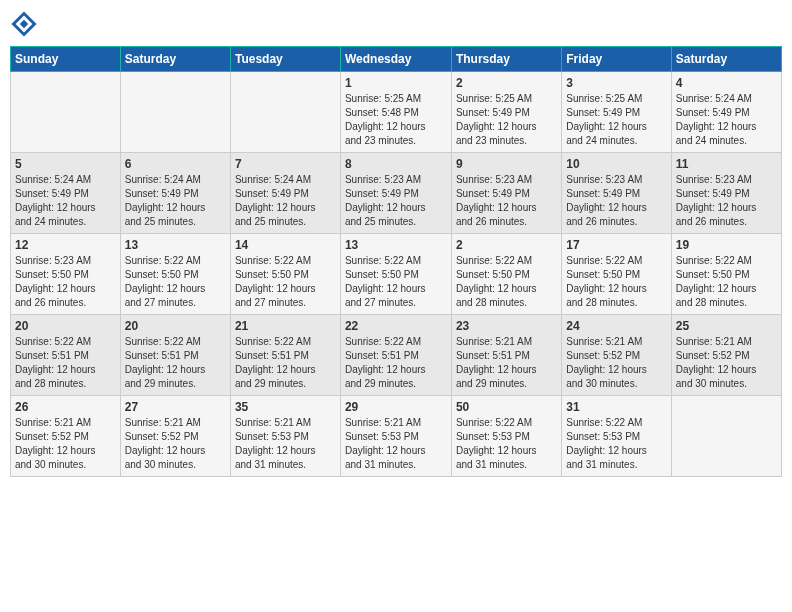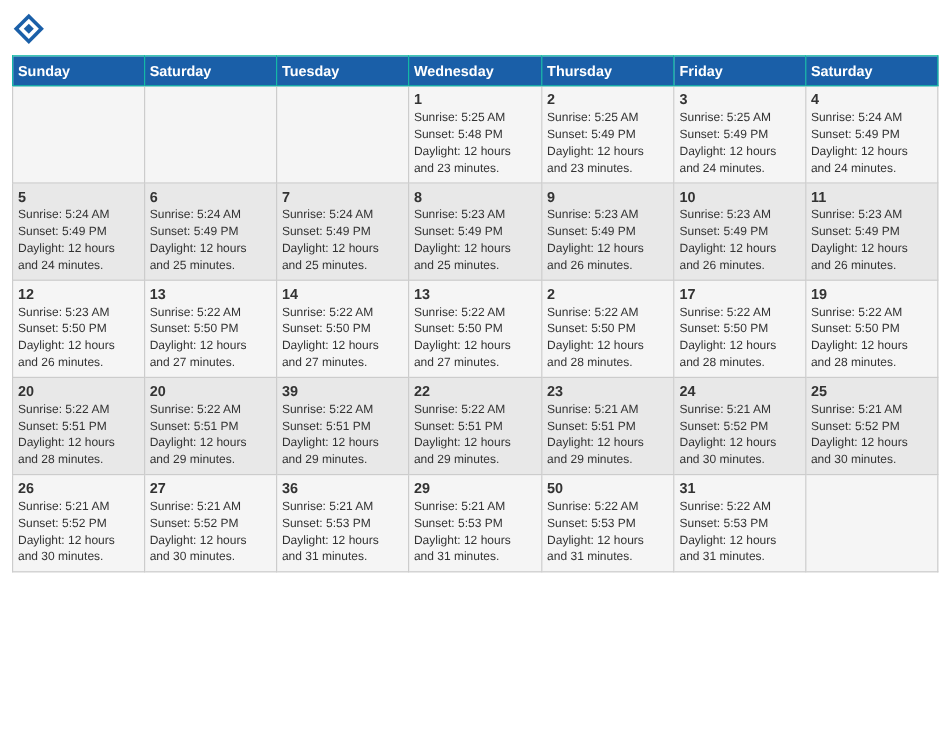--- a/index.html
+++ b/index.html
@@ -265,21 +265,21 @@
 and 28 minutes.</div>
         </td>
         <td>
           <span class="day-num">20</span>
           <div class="day-info" style="white-space: pre-line;">Sunrise: 5:22 AM
 Sunset: 5:51 PM
 Daylight: 12 hours
 and 29 minutes.</div>
         </td>
         <td>
-          <span class="day-num">39</span>
+          <span class="day-num">21</span>
           <div class="day-info" style="white-space: pre-line;">Sunrise: 5:22 AM
 Sunset: 5:51 PM
 Daylight: 12 hours
 and 29 minutes.</div>
         </td>
         <td>
           <span class="day-num">22</span>
           <div class="day-info" style="white-space: pre-line;">Sunrise: 5:22 AM
 Sunset: 5:51 PM
 Daylight: 12 hours
@@ -316,21 +316,21 @@
 and 30 minutes.</div>
         </td>
         <td>
           <span class="day-num">27</span>
           <div class="day-info" style="white-space: pre-line;">Sunrise: 5:21 AM
 Sunset: 5:52 PM
 Daylight: 12 hours
 and 30 minutes.</div>
         </td>
         <td>
-          <span class="day-num">36</span>
+          <span class="day-num">35</span>
           <div class="day-info" style="white-space: pre-line;">Sunrise: 5:21 AM
 Sunset: 5:53 PM
 Daylight: 12 hours
 and 31 minutes.</div>
         </td>
         <td>
           <span class="day-num">29</span>
           <div class="day-info" style="white-space: pre-line;">Sunrise: 5:21 AM
 Sunset: 5:53 PM
 Daylight: 12 hours

